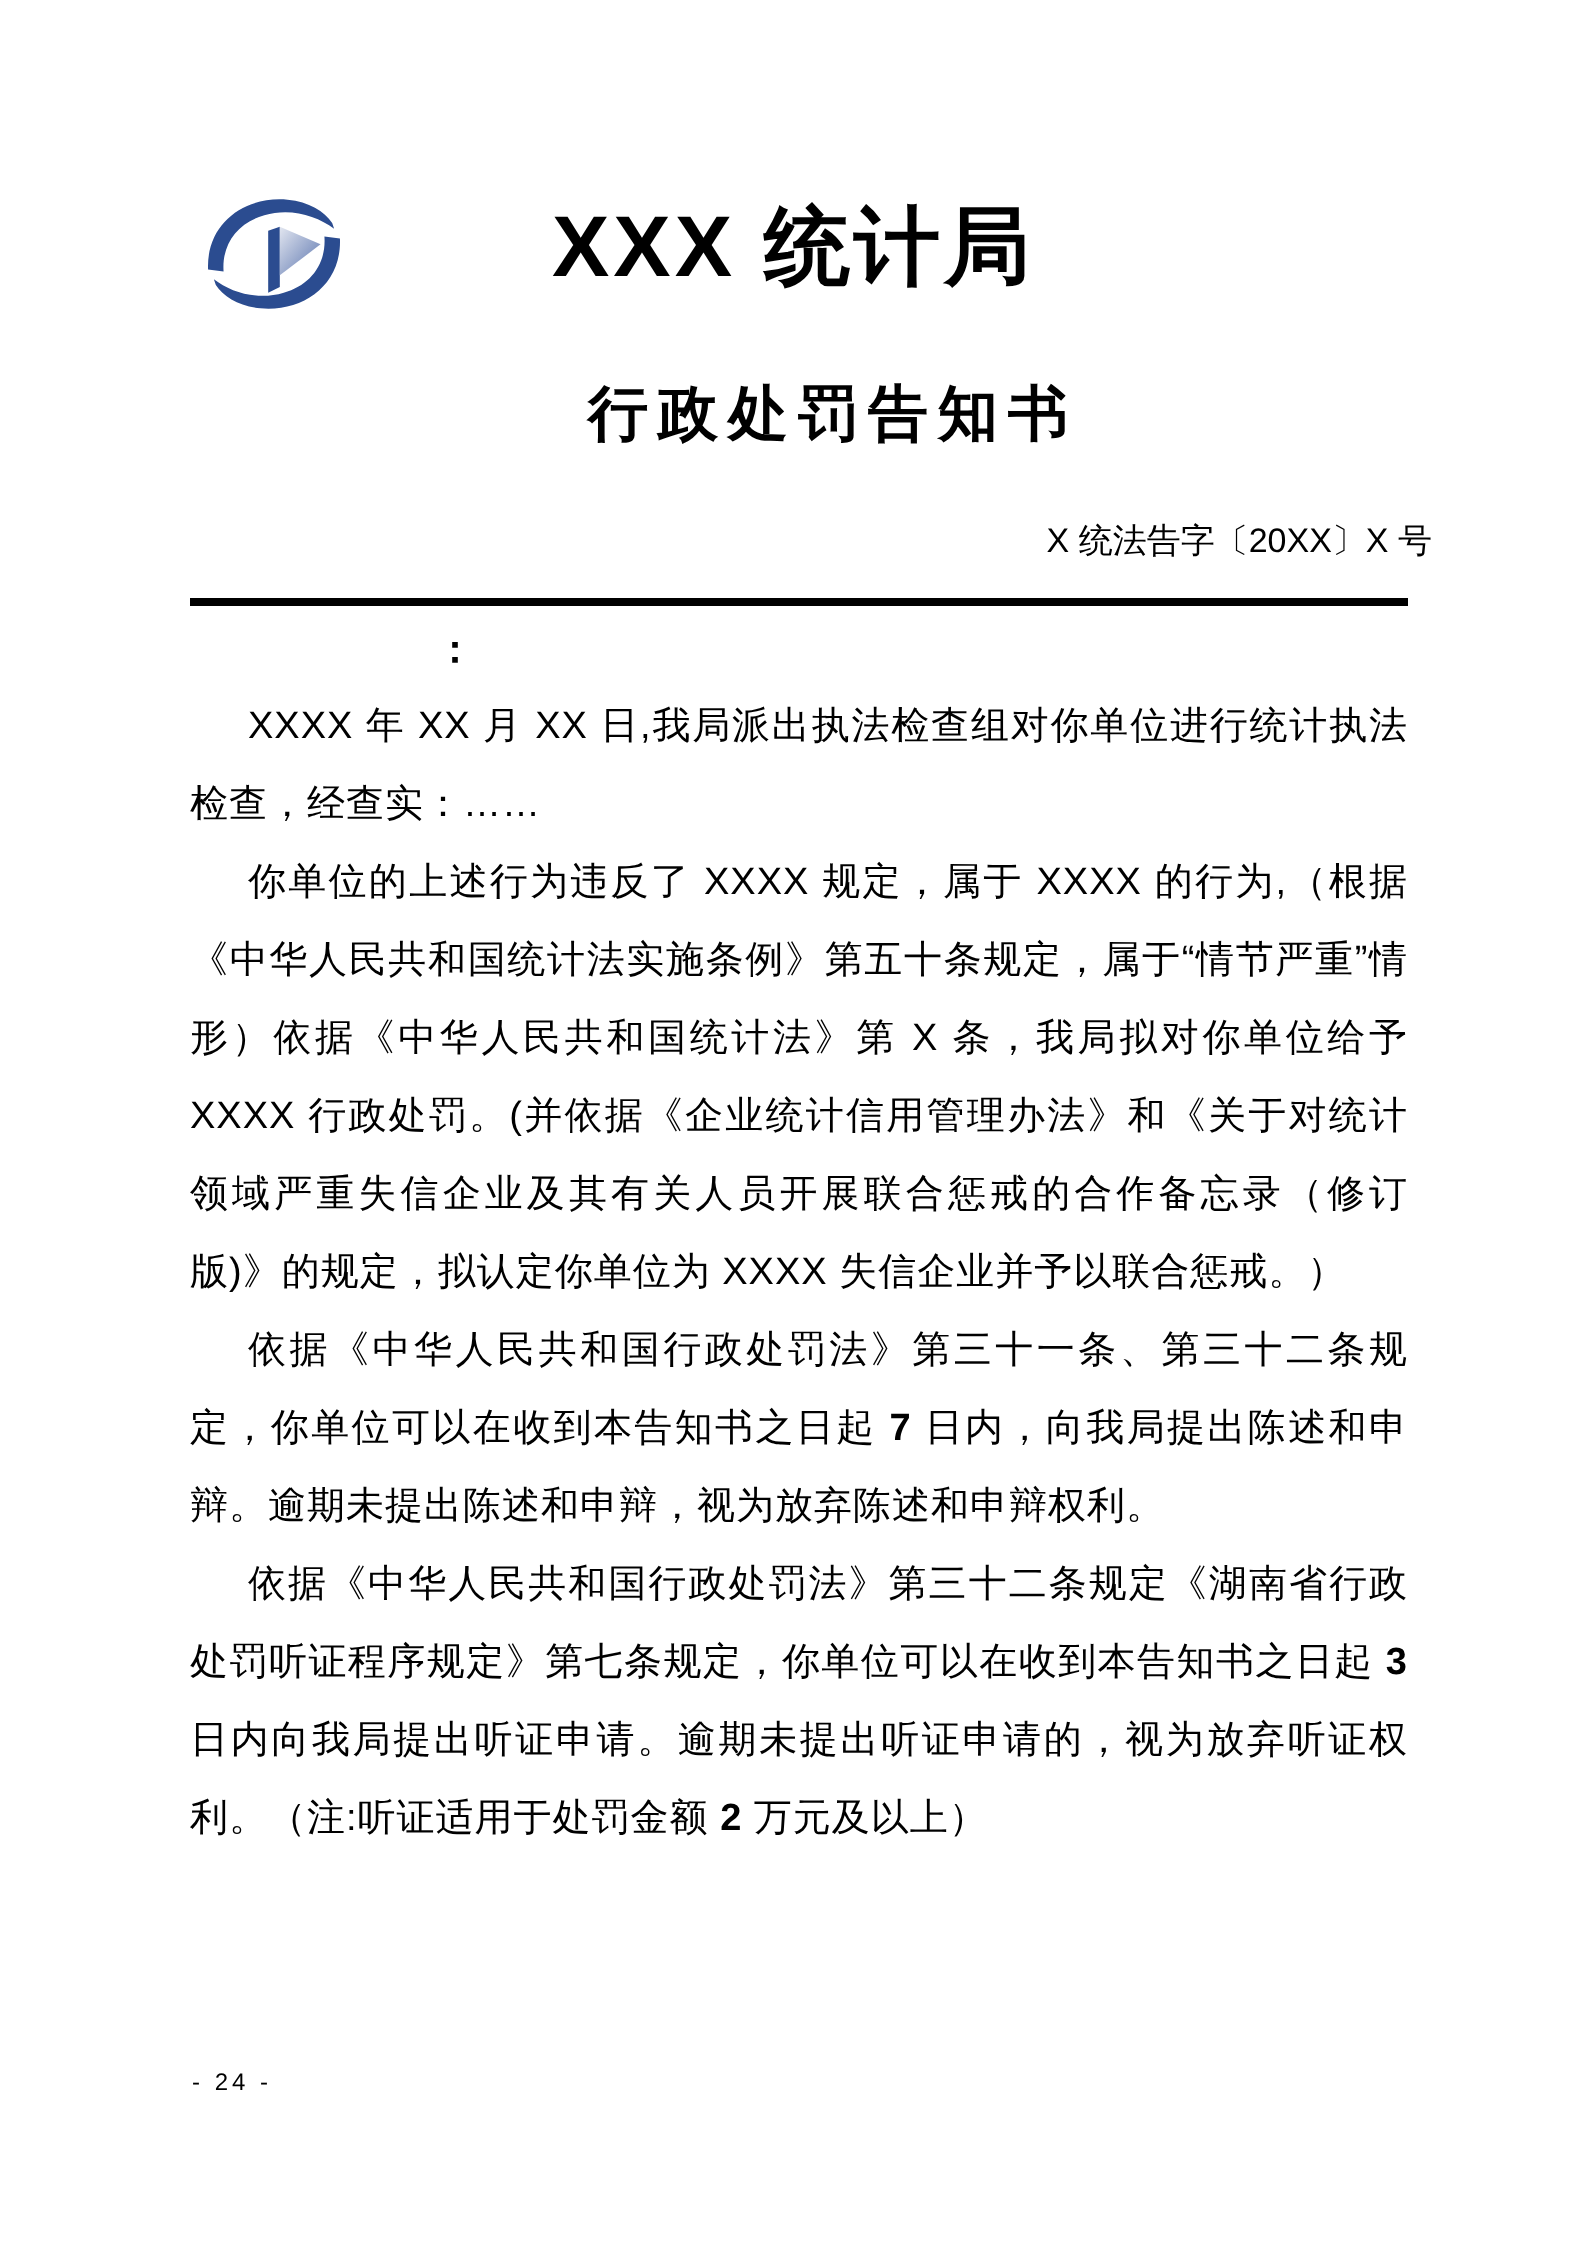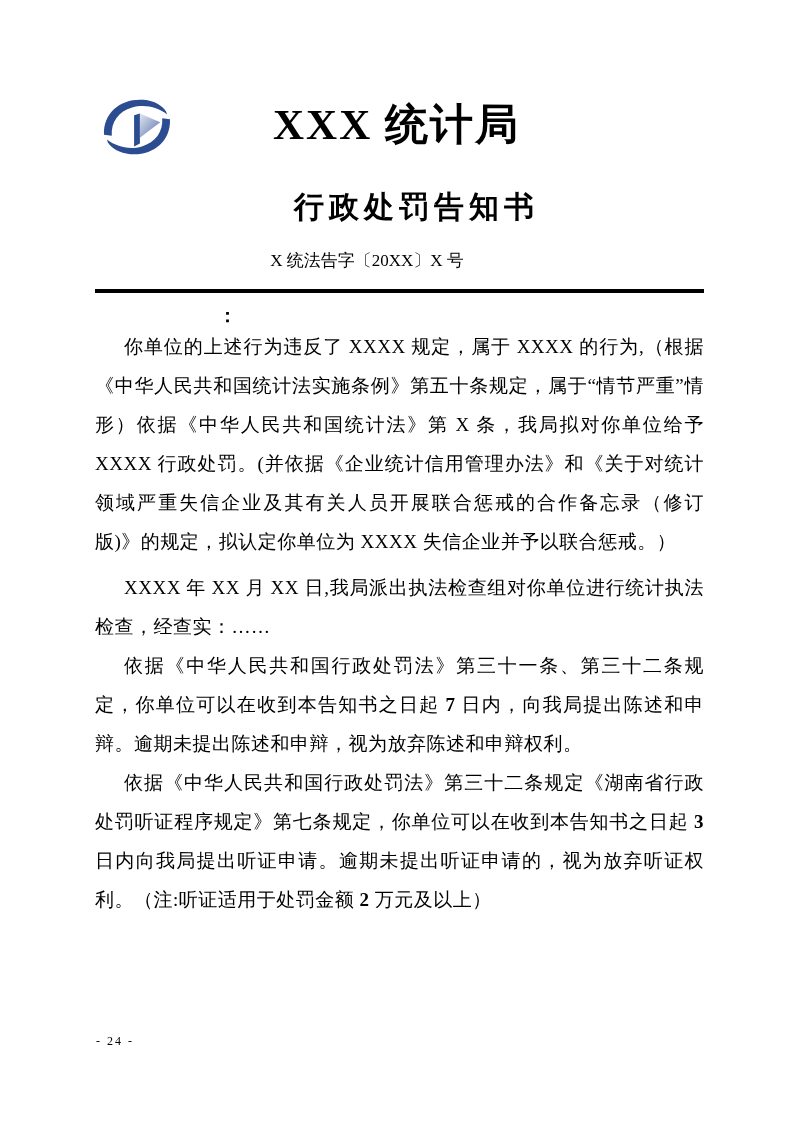--- a/index.html
+++ b/index.html
@@ -2,21 +2,21 @@
 <html><head>
 <meta charset="utf-8">
 <style>
   html, body { margin: 0; padding: 0; background: #ffffff; }
   .page {
     position: relative;
     width: 793px;
     height: 1122px;
     background: #ffffff;
     color: #000000;
-    font-family: Liberation Serif, serif;
+    font-family: Liberation Sans, sans-serif;
     overflow: hidden;
   }
   
   .logo {
     position: absolute;
     left: 101px;
     top: 95px;
     width: 72px;
     height: 64px;
   }
@@ -31,23 +31,23 @@
   }
   .doc-title {
     margin: 38px 0 0 0;
     text-align: center;
     font-size: 30px;
     font-weight: 700;
     letter-spacing: 5px;
     padding-left: 40px;
   }
   .doc-number {
-    margin-top: 22px;
-    padding-right: 59px;
-    text-align: center;
+    margin-top: 32px;
+    padding-right: 77px;
+    text-align: right;
     font-size: 17px;
     line-height: 21px;
   }
   .rule {
     margin-left: 95px;
     width: 609px;
     background: #000;
   }
   .top-rule { margin-top: 18px; height: 4px; }
   
@@ -126,23 +126,23 @@
     <h2 class="doc-title">行政处罚告知书</h2>
     <div class="doc-number">X 统法告字〔20XX〕X 号</div>
     <div class="rule top-rule"></div>
   </div>
 
   <div class="content">
     <div class="recipient">
       <span>：</span>
     </div>
 
+    <p class="para first">XXXX 年 XX 月 XX 日,我局派出执法检查组对你单位进行统计执法检查，经查实：……</p>
+
     <p class="para">你单位的上述行为违反了 XXXX 规定，属于 XXXX 的行为,（根据《中华人民共和国统计法实施条例》第五十条规定，属于“情节严重”情形）依据《中华人民共和国统计法》第 X 条，我局拟对你单位给予 XXXX 行政处罚。(并依据《企业统计信用管理办法》和《关于对统计领域严重失信企业及其有关人员开展联合惩戒的合作备忘录（修订版)》的规定，拟认定你单位为 XXXX 失信企业并予以联合惩戒。）</p>
-
-    <p class="para first">XXXX 年 XX 月 XX 日,我局派出执法检查组对你单位进行统计执法检查，经查实：……</p>
 
     <p class="para"><span>依据《中华人民共和国行政处罚法》第三十一条、第三十二条规定，你单位可以在收到本告知书之日起 </span><b class="num">7</b><span> 日内，向我局提出陈述和申辩。逾期未提出陈述和申辩，视为放弃陈述和申辩权利。</span></p>
 
     <p class="para"><span>依据《中华人民共和国行政处罚法》第三十二条规定《湖南省行政处罚听证程序规定》第七条规定，你单位可以在收到本告知书之日起 </span><b class="num">3</b><span> 日内向我局提出听证申请。逾期未提出听证申请的，视为放弃听证权利。（注:听证适用于处罚金额 </span><b class="num">2</b><span> 万元及以上）</span></p>
   </div>
 
 
   <div class="page-num">- 24 -</div>
 
 </div>

